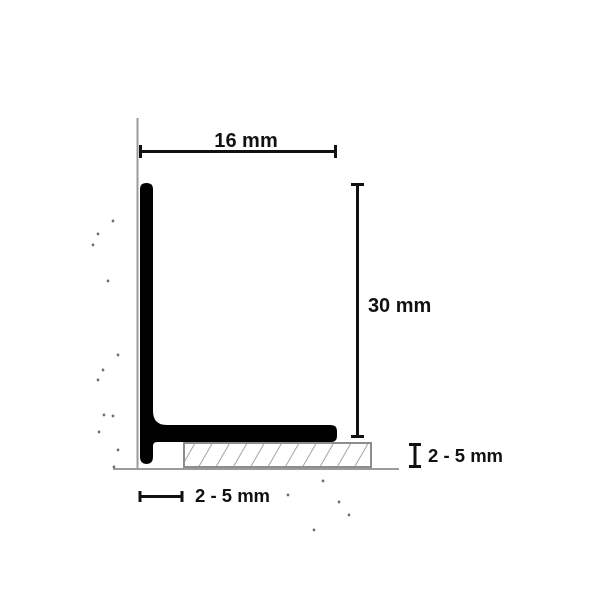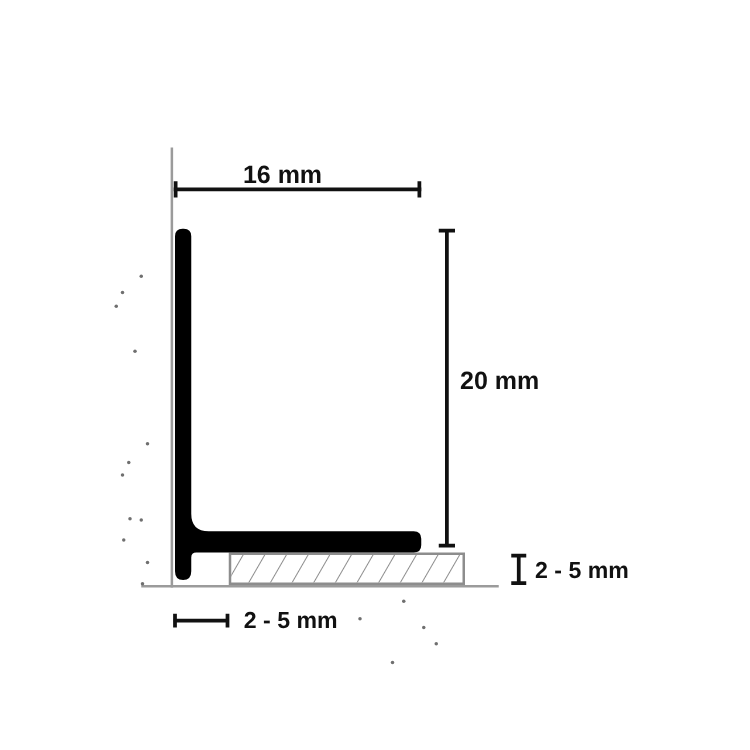--- a/index.html
+++ b/index.html
@@ -34,21 +34,21 @@
   .speckle { fill: var(--speckle, #6f6f6f); }
 
   
   .dim-label {
     position: absolute;
     color: var(--text, #111111);
     font-weight: bold;
     white-space: nowrap;
     line-height: 1;
   }
-  .label-top    { left: 127px; top: 130px; width: 198px; text-align: center; font-size: 20px; }
+  .label-top    { left: 147px; top: 130px; width: 198px; text-align: center; font-size: 20px; }
   .label-right  { left: 368px; top: 295px; font-size: 20px; }
   .label-gap    { left: 195px; top: 487px; font-size: 18.5px; }
   .label-thick  { left: 428px; top: 447px; font-size: 18.5px; }
 </style>
 </head>
 <body>
 
 <div class="stage">
   <svg width="600" height="600" viewBox="0 0 600 600">
     <defs>
@@ -113,18 +113,18 @@
       <circle class="speckle" cx="323" cy="481" r="1.4"></circle>
       <circle class="speckle" cx="288" cy="495" r="1.4"></circle>
       <circle class="speckle" cx="339" cy="502" r="1.4"></circle>
       <circle class="speckle" cx="349" cy="515" r="1.4"></circle>
       <circle class="speckle" cx="314" cy="530" r="1.4"></circle>
     </g>
   </svg>
 
   <div class="dim-label label-top">16 mm</div>
 
-  <div class="dim-label label-right">20 mm</div>
+  <div class="dim-label label-right">30 mm</div>
 
   <div class="dim-label label-gap">2 - 5 mm</div>
 
   <div class="dim-label label-thick">2 - 5 mm</div>
 </div>
 
 </body></html>

